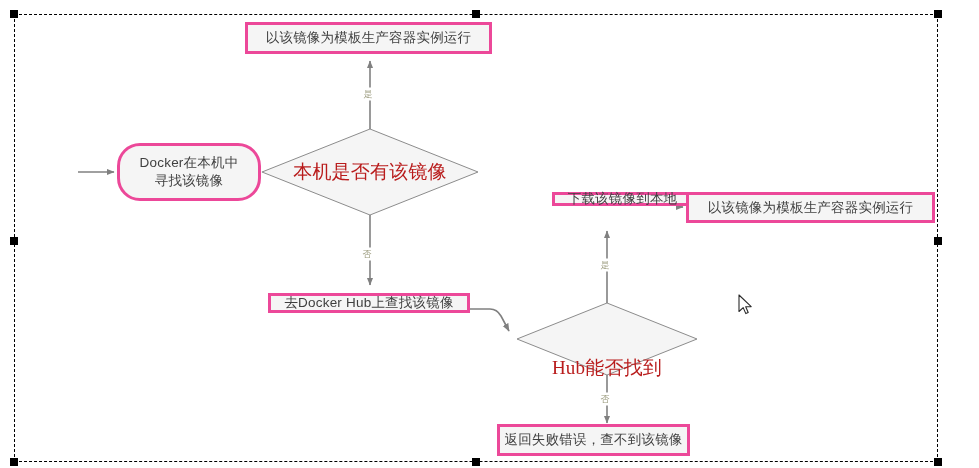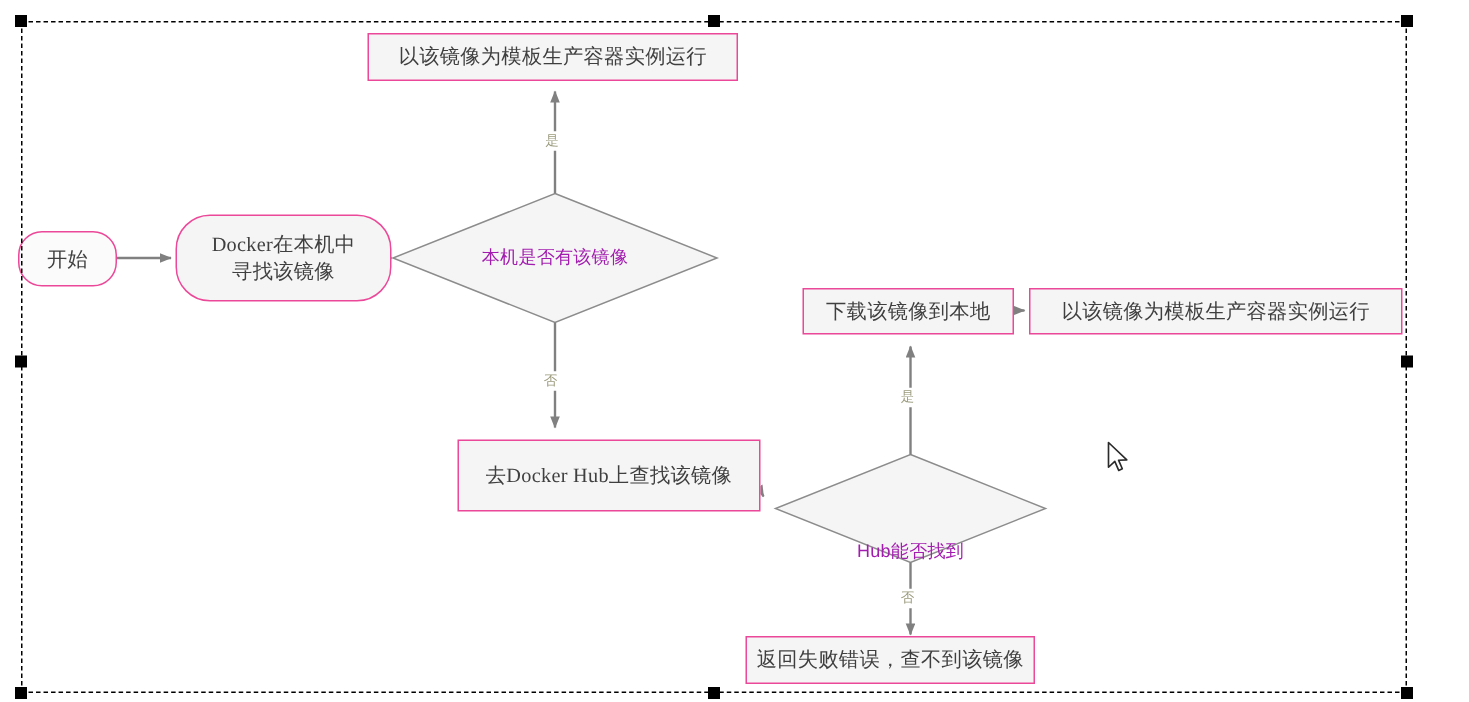--- a/index.html
+++ b/index.html
@@ -41,41 +41,41 @@
   
   .node{
     position:absolute;
     box-sizing:border-box;
     display:flex;
     align-items:center;
     justify-content:center;
     text-align:center;
     color:#3f3f3f;
     background:#f5f5f5;
-    border:1px solid #ec4899;
+    border:3px solid #ec4899;
     font-size:13.5px;
     line-height:1.32;
     letter-spacing:.2px;
     white-space:pre-line;
-    font-family:Liberation Serif, serif;
   }
   .node.terminator{
     border-radius:16px;
     background:#fbfbfb;
   }
   .node.process{ border-radius:0; }
 
   
   .diamond-label{
     position:absolute;
-    color:#a21caf;
-    font-size:12px;
+    color:#b91c1c;
+    font-size:19px;
     letter-spacing:.2px;
     white-space:nowrap;
     transform:translate(-50%,-50%);
+    font-family:Liberation Serif, serif;
   }
 
   .edge-label{
     position:absolute;
     font-size:9px;
     color:#9a9a7d;
     background:#ffffff;
     padding:0 1px;
     letter-spacing:0;
     transform:translate(-50%,-50%);
@@ -125,42 +125,39 @@
      下载该镜像到本地 --&gt;
     <path d="M607,303 L607,231" fill="none" stroke="#808080" stroke-width="1.6" marker-end="url(#arrow)"></path>
 
     
     <path d="M676,207 L683,207" fill="none" stroke="#808080" stroke-width="1.6" marker-end="url(#arrow)"></path>
 
      返回失败错误 --&gt;
     <path d="M607,375 L607,423" fill="none" stroke="#808080" stroke-width="1.6" marker-end="url(#arrow)"></path>
   </svg>
 
-  <div class="node terminator" style="left:12px; top:154px; width:66px; height:37px;">
-    <span>开始</span>
-  </div>
 
   <div class="node process" style="left:117px; top:143px; width:144px; height:58px;border-radius:23px;">
     <span>Docker在本机中
 寻找该镜像</span>
   </div>
 
   <div class="diamond-label" style="left:370px; top:172px;">本机是否有该镜像</div>
 
   <div class="node process" style="left:245px; top:22px; width:247px; height:32px;">
     <span>以该镜像为模板生产容器实例运行</span>
   </div>
 
-  <div class="node process" style="left:268px; top:293px; width:202px; height:48px;margin-left:37px;">
+  <div class="node process" style="left:268px; top:293px; width:202px; height:20px;">
     <span>去Docker Hub上查找该镜像</span>
   </div>
 
   <div class="diamond-label" style="left:607px; top:339px;margin-top:29px;">Hub能否找到</div>
 
-  <div class="node process" style="left:535px; top:192px; width:141px; height:31px;text-align:right;">
+  <div class="node process" style="left:552px; top:192px; width:141px; height:14px;text-align:right;">
     <span>下载该镜像到本地</span>
   </div>
 
   <div class="node process" style="left:686px; top:192px; width:249px; height:31px;">
     <span>以该镜像为模板生产容器实例运行</span>
   </div>
 
   <div class="node process" style="left:497px; top:424px; width:193px; height:32px;">
     <span>返回失败错误，查不到该镜像</span>
   </div>

